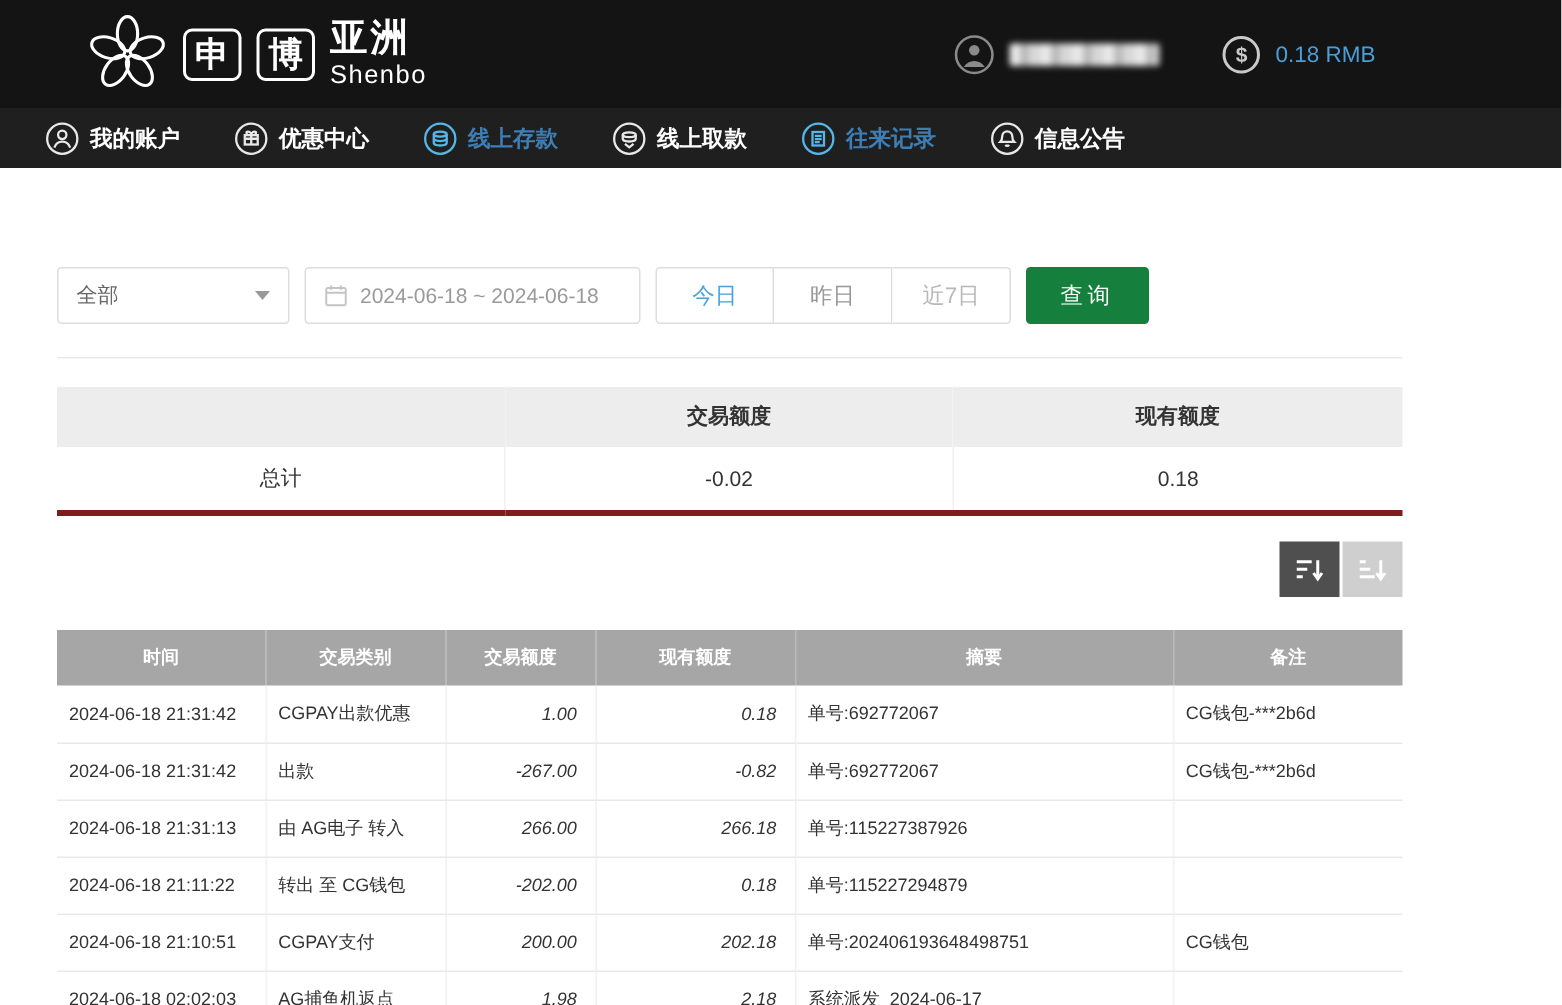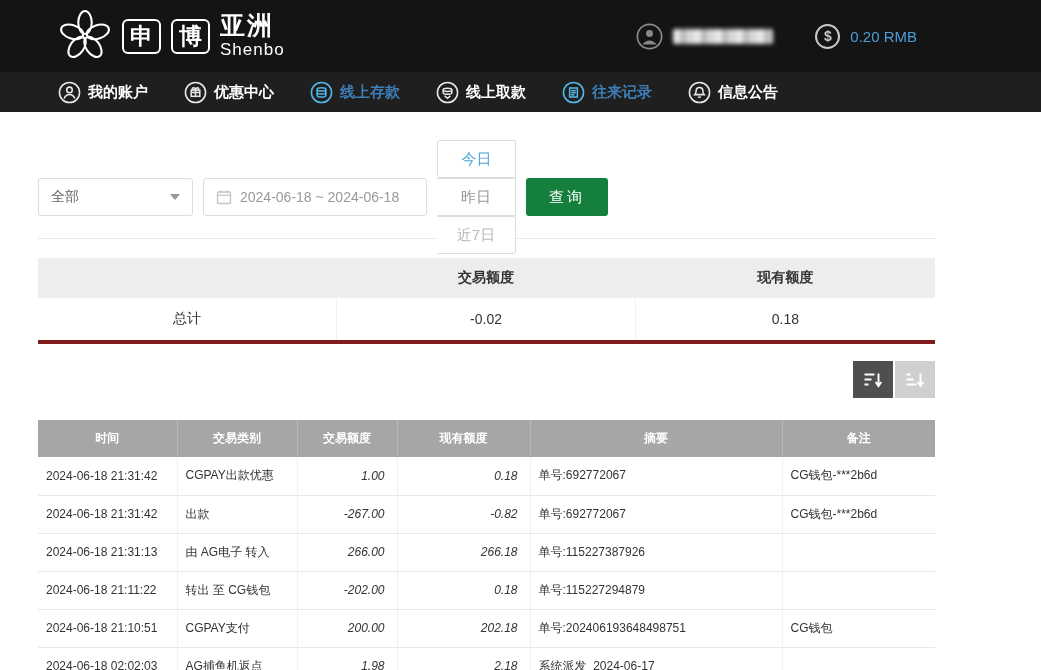--- a/index.html
+++ b/index.html
@@ -22,39 +22,39 @@
   .user-icon svg { width:27px; height:27px; display:block; }
   .blur-name { width:100px; height:15px; border-radius:2px;
     background:repeating-linear-gradient(90deg,#e9e9e9 0 7px,#b9b9b9 7px 13px,#d8d8d8 13px 21px);
     filter:blur(2px); }
   .coin-icon { width:25px; height:25px; border:2px solid #c9c9c9; border-radius:50%;
     color:#c9c9c9; font-size:14px; font-weight:bold; display:flex; align-items:center;
     justify-content:center; margin-left:32px; }
   .balance { color:#4a9fd8; font-size:15px; }
   
   nav { height:40px; background:#1f1f1f; display:flex; align-items:center;
-        padding-left:58px; gap:36px; }
+        padding-left:30px; gap:36px; }
   .nav-item { display:flex; align-items:center; gap:7px; color:#fff; font-size:15px;
               font-weight:bold; cursor:pointer; white-space:nowrap; }
   .nav-item svg { width:23px; height:23px; color:#e8e8e8; }
   .nav-item.active { color:#3d7eb5; }
   .nav-item.active svg { color:#54b7e8; }
   
   main { width:897px; margin-left:38px; }
   .filter-row { margin-top:66px; display:flex; align-items:center; height:38px; }
   .select { width:155px; height:38px; border:1px solid #ddd; border-radius:3px;
     display:flex; align-items:center; justify-content:space-between; padding:0 12px;
     color:#666; font-size:14px; cursor:pointer; background:#fff; }
   .caret { width:0; height:0; border-left:5px solid transparent;
     border-right:5px solid transparent; border-top:6px solid #999; }
   .date-input { margin-left:10px; width:224px; height:38px; border:1px solid #ddd;
     border-radius:3px; display:flex; align-items:center; gap:8px; padding:0 12px;
     color:#9a9a9a; font-size:14px; cursor:pointer; }
   .date-input svg { width:16px; height:16px; color:#c4c4c4; flex:none; }
-  .btn-group { margin-left:10px; display:flex;flex-direction:column; }
+  .btn-group { margin-left:10px; display:flex; }
   .range-btn { width:79px; height:38px; background:#fff; border:1px solid #ddd;
     font-size:15px; color:#999; cursor:pointer; font-family:inherit; }
   .range-btn + .range-btn { border-left:none; }
   .range-btn.first { border-radius:3px 0 0 3px; }
   .range-btn.last  { border-radius:0 3px 3px 0; color:#b8b8b8; }
   .range-btn.active { color:#4aa3d9; }
   .query-btn { margin-left:10px; width:82px; height:38px; background:#15803d;
     border:none; border-radius:3px; color:#fff; font-size:15px; cursor:pointer;
     font-family:inherit; letter-spacing:3px; }
   .divider { margin-top:22px; border-top:1px solid #e9e9e9; }
@@ -105,21 +105,21 @@
   <div class="top-right">
     <span class="user-icon">
       <svg viewBox="0 0 24 24">
         <circle cx="12" cy="12" r="10.8" fill="none" stroke="#8a8a8a" stroke-width="1.5"></circle>
         <circle cx="12" cy="9.3" r="3.1" fill="#8a8a8a"></circle>
         <path d="M5.8 19.2a7.2 7.2 0 0 1 12.4 0z" fill="#8a8a8a"></path>
       </svg>
     </span>
     <span class="blur-name"></span>
     <span class="coin-icon">$</span>
-    <span class="balance">0.20 RMB</span>
+    <span class="balance">0.18 RMB</span>
   </div>
 </header>
 
 <nav>
   <div class="nav-item">
     <svg viewBox="0 0 24 24" fill="none" stroke="currentColor" stroke-width="1.6">
       <circle cx="12" cy="12" r="10.5"></circle>
         <circle cx="12" cy="9.3" r="2.9"></circle>
       <path d="M6.5 18.2c1-3 3-4.2 5.5-4.2s4.5 1.2 5.5 4.2"></path>
     </svg>

